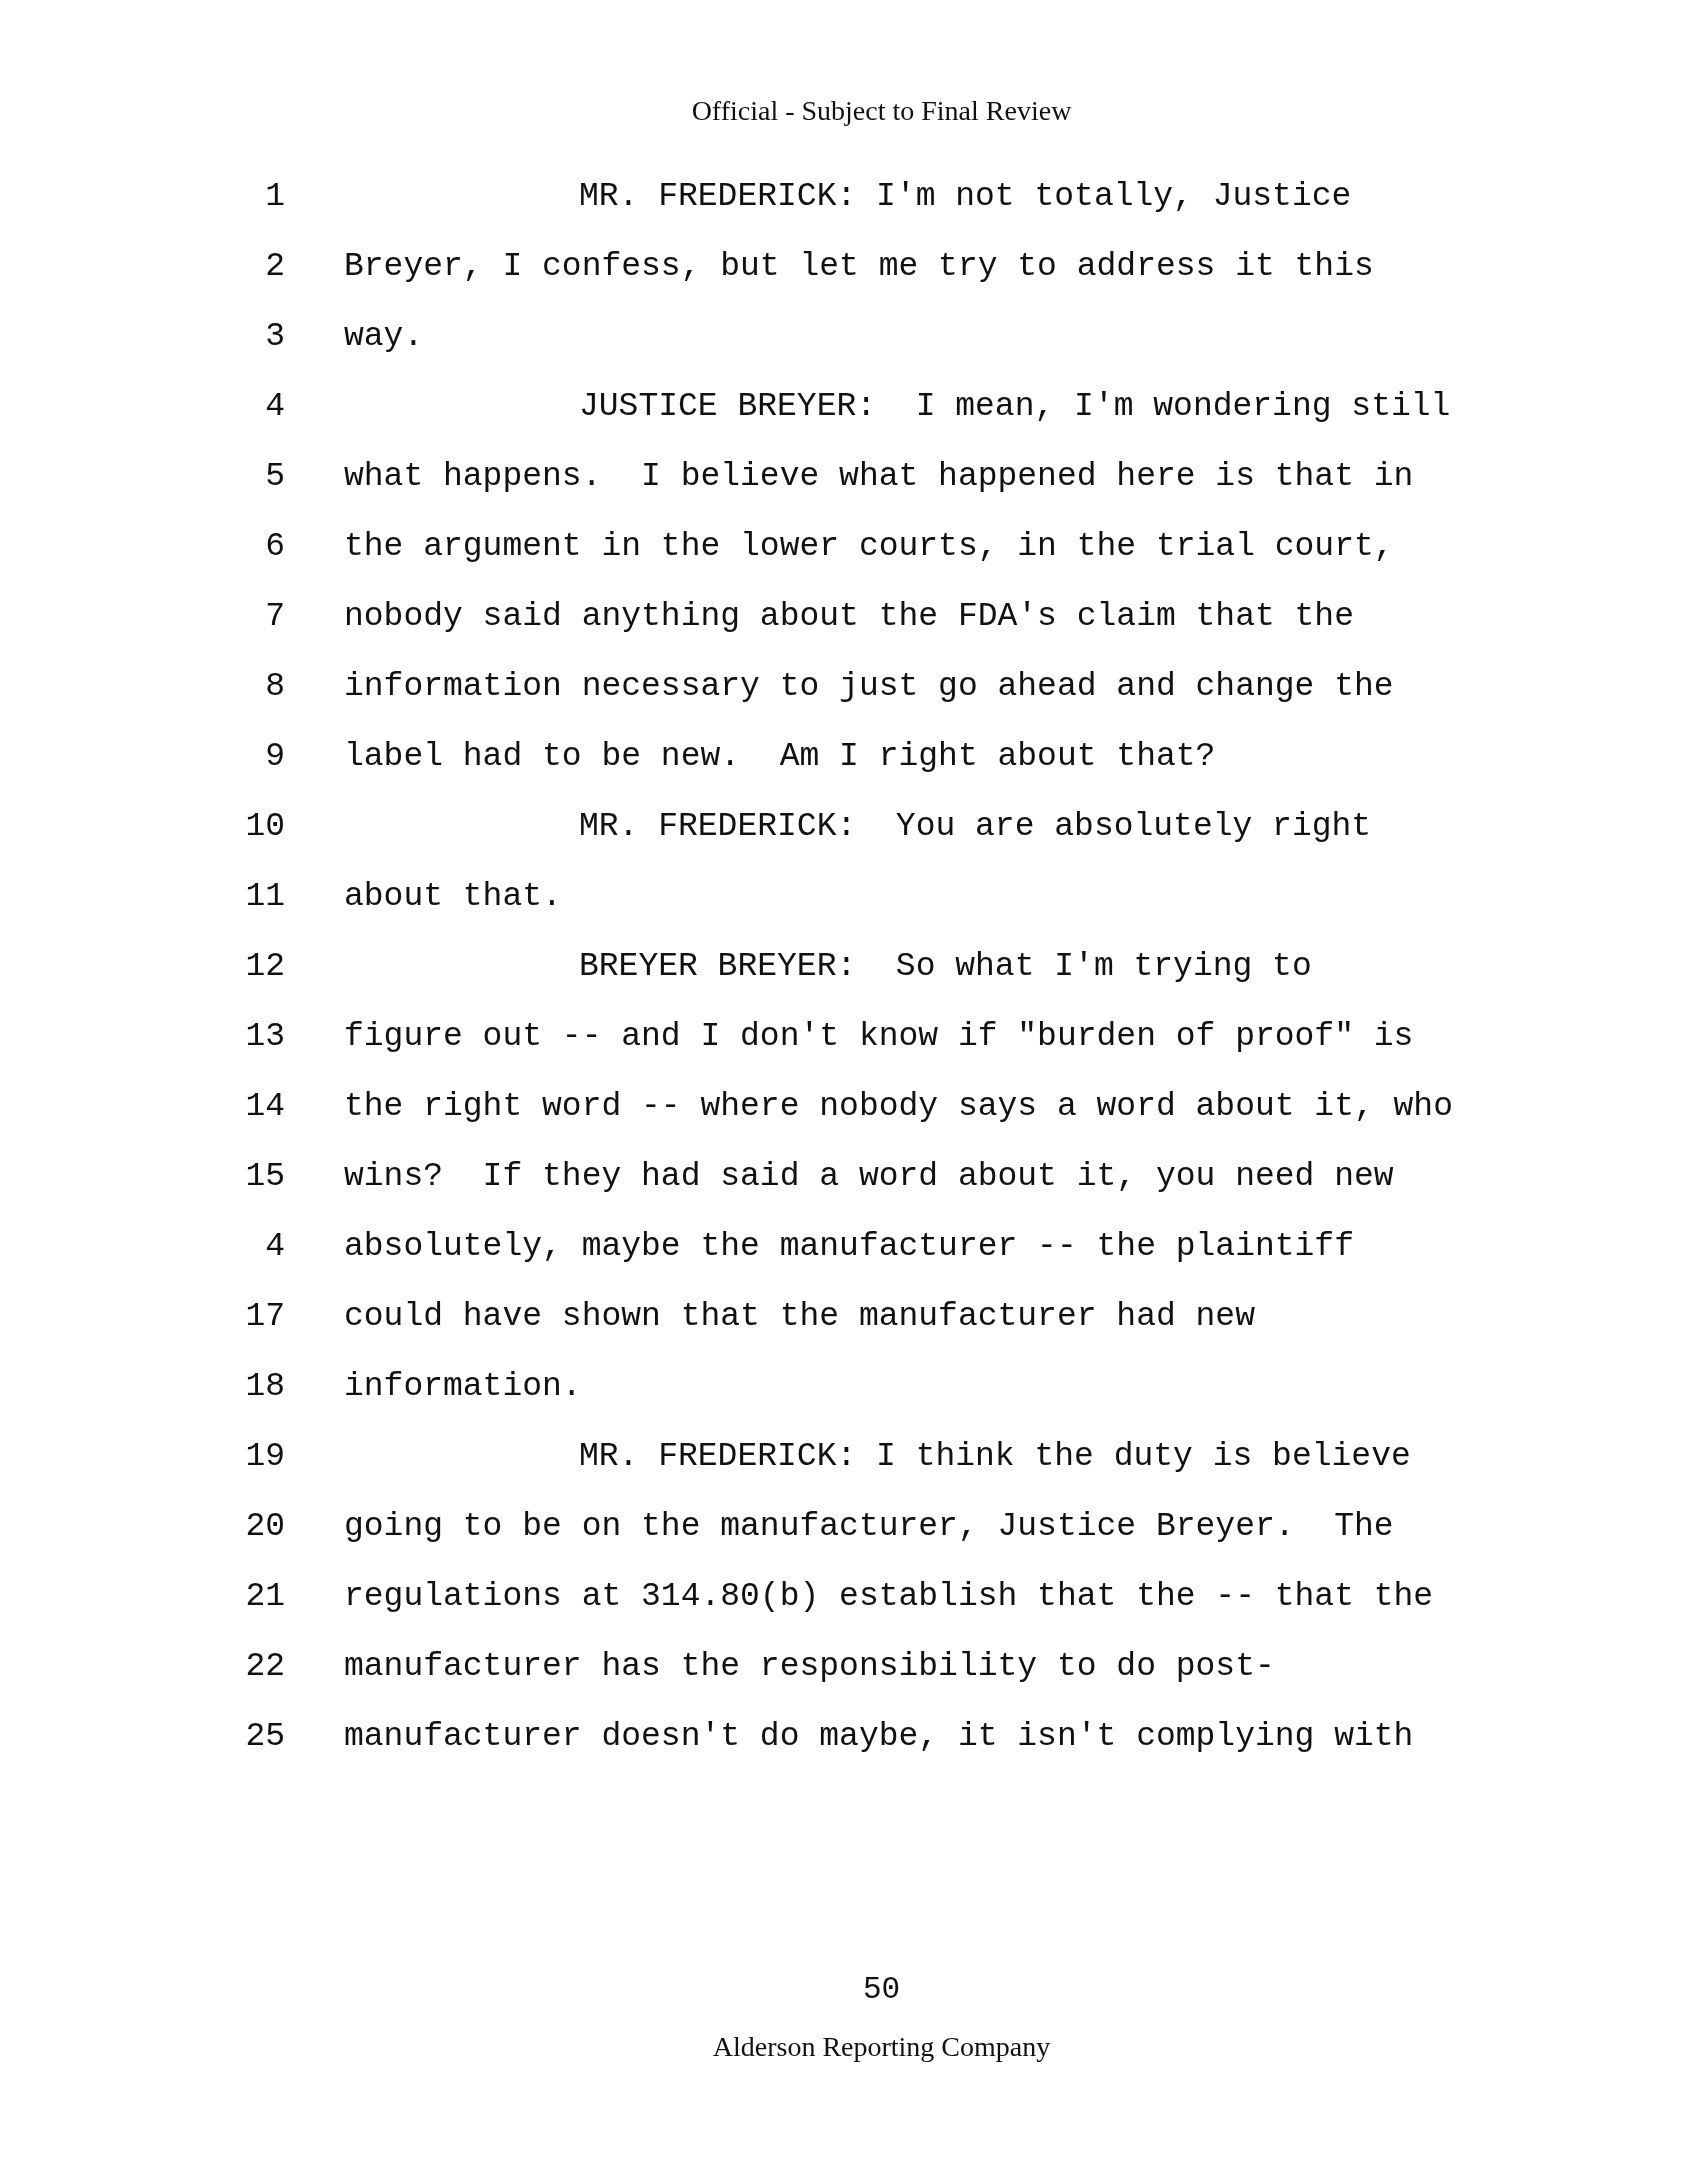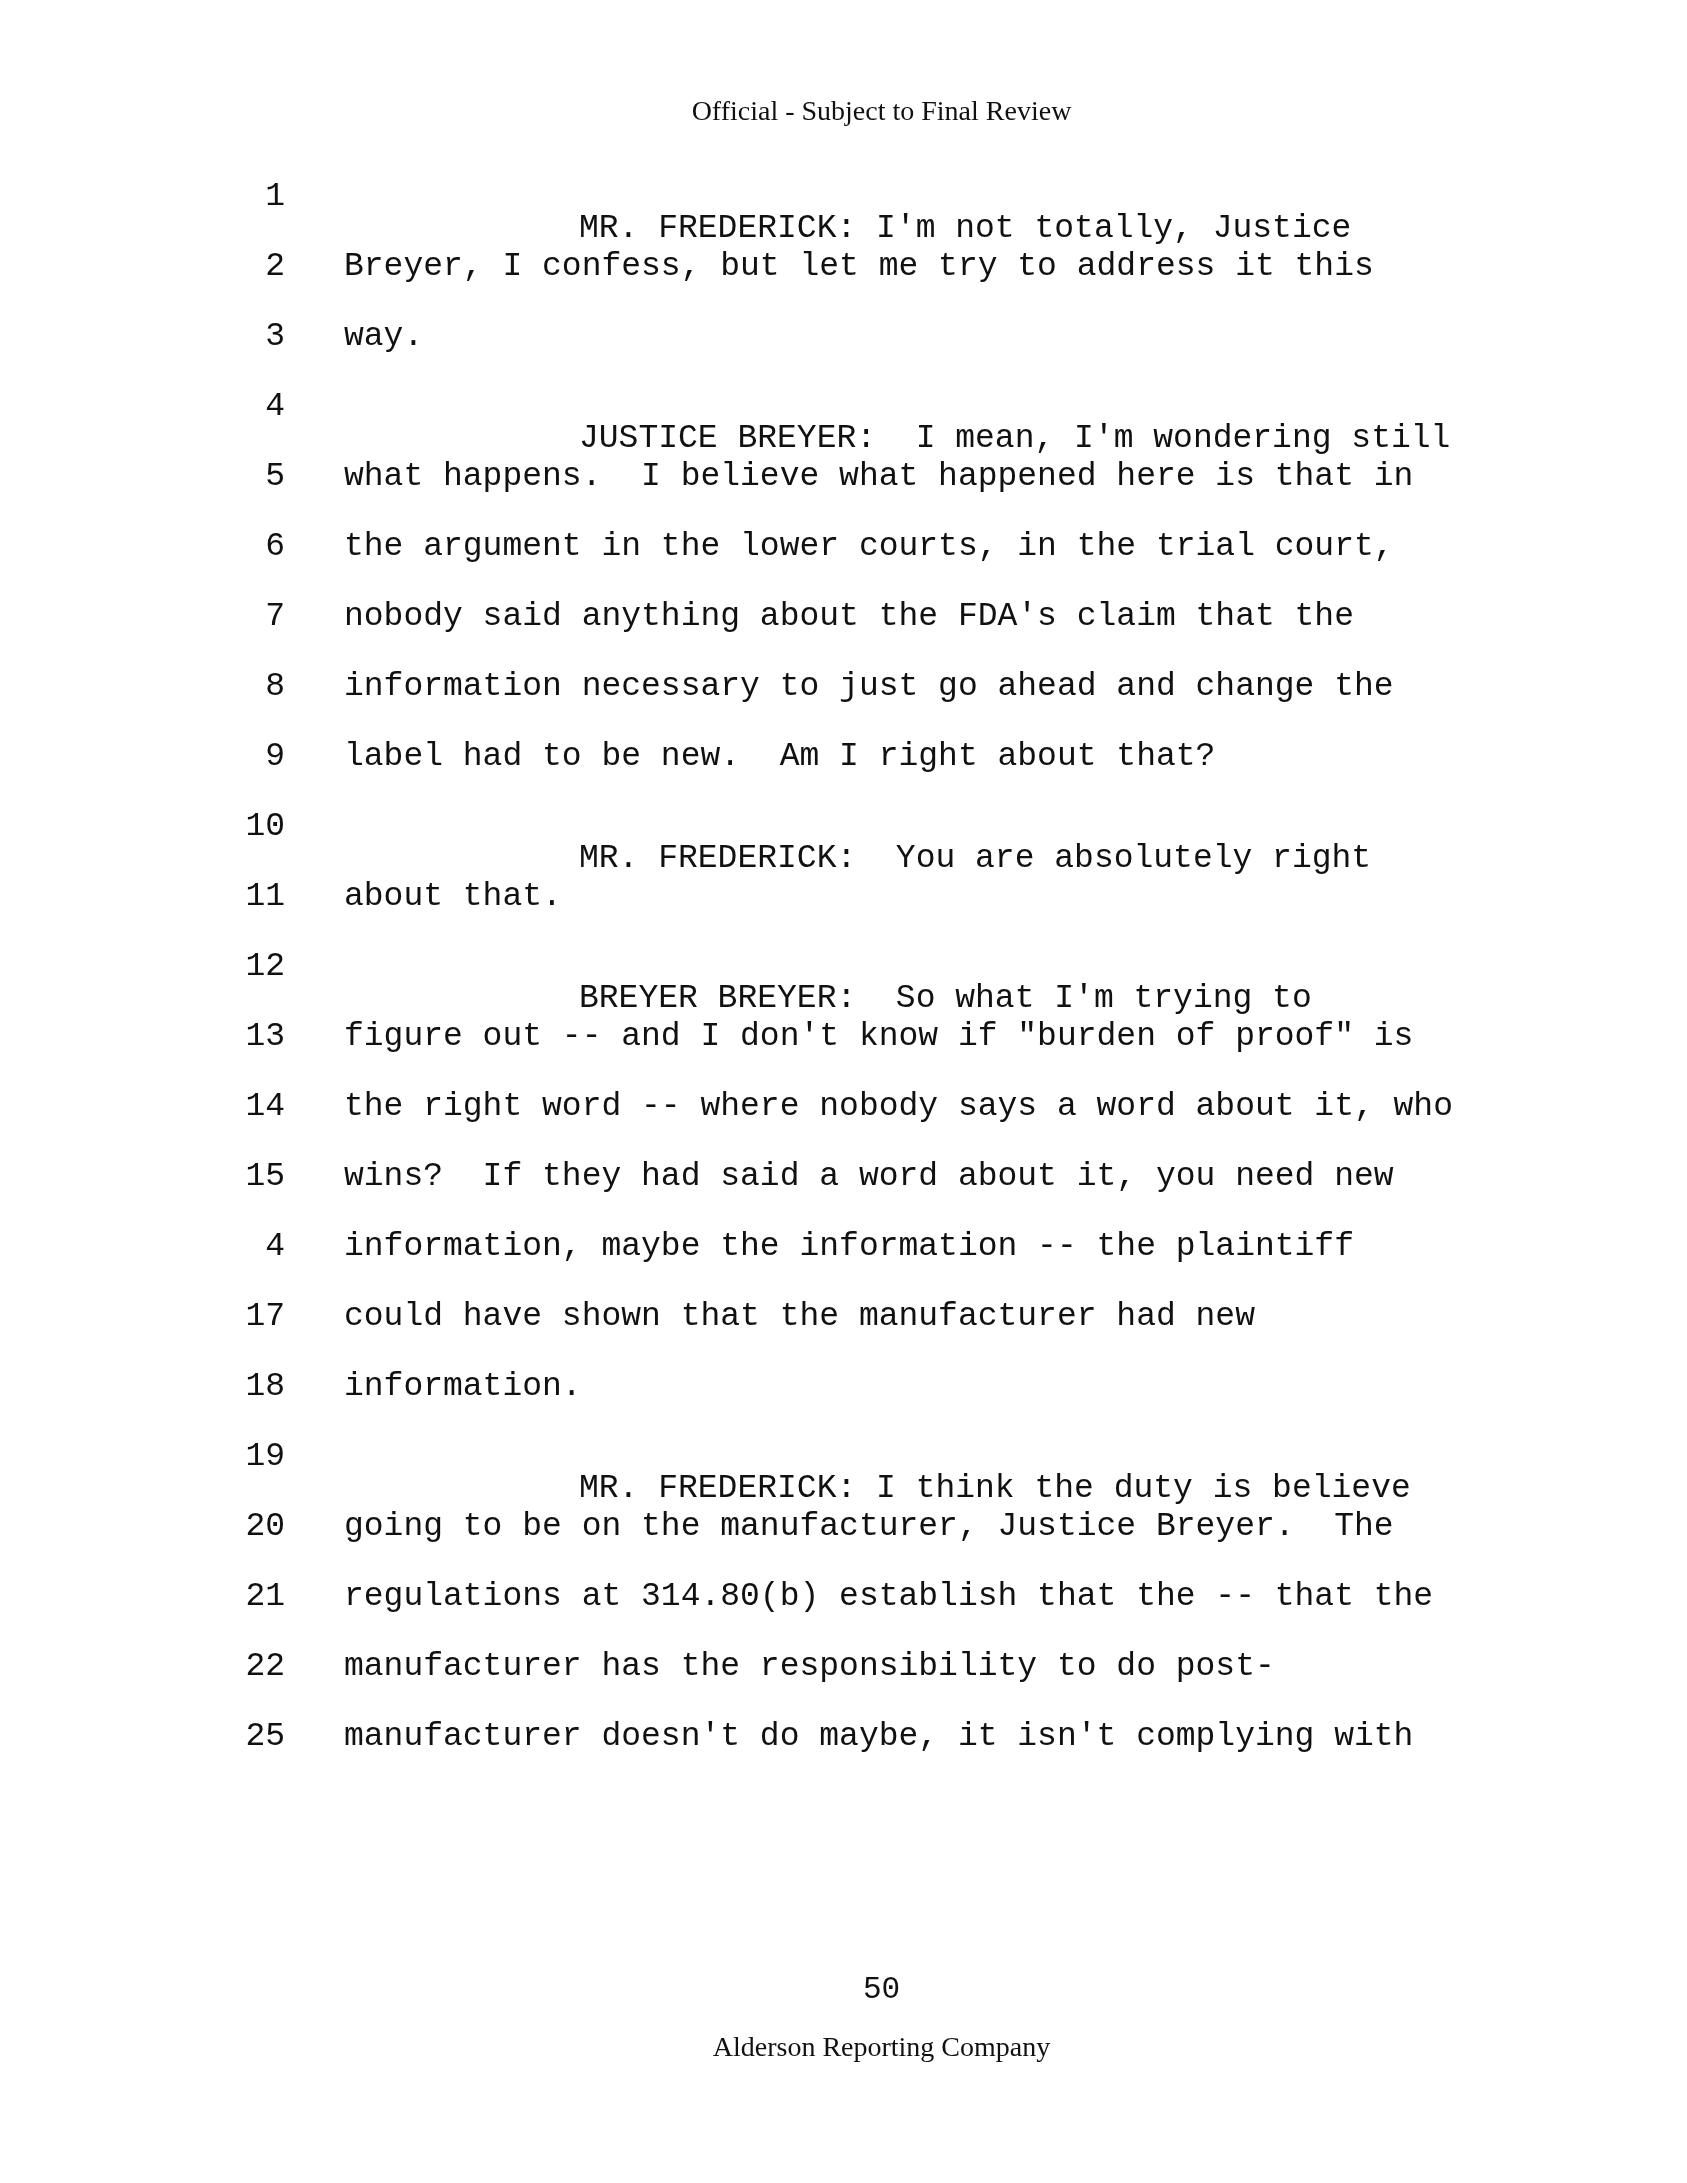--- a/index.html
+++ b/index.html
@@ -45,21 +45,20 @@
       text-align: right;
       top: 0;
     }
     .line-text {
       position: absolute;
       left: 344px;
       top: 0;
     }
     .line-text.indent {
       left: 579px;
-      margin-top: 32px;
     }
     .page-number {
       position: absolute;
       top: 1969px;
       left: 0;
       width: 1763px;
       text-align: center;
       font-family: "Liberation Mono", "DejaVu Sans Mono", monospace;
       font-size: 31px;
       line-height: 41px;
@@ -138,21 +137,21 @@
   <div class="line">
     <span class="line-num">14</span>
     <span class="line-text">the right word -- where nobody says a word about it, who</span>
   </div>
   <div class="line">
     <span class="line-num">15</span>
     <span class="line-text">wins?  If they had said a word about it, you need new</span>
   </div>
   <div class="line">
     <span class="line-num">4</span>
-    <span class="line-text">information, maybe the information -- the plaintiff</span>
+    <span class="line-text">absolutely, maybe the manufacturer -- the plaintiff</span>
   </div>
   <div class="line">
     <span class="line-num">17</span>
     <span class="line-text">could have shown that the manufacturer had new</span>
   </div>
   <div class="line">
     <span class="line-num">18</span>
     <span class="line-text">information.</span>
   </div>
   <div class="line">

